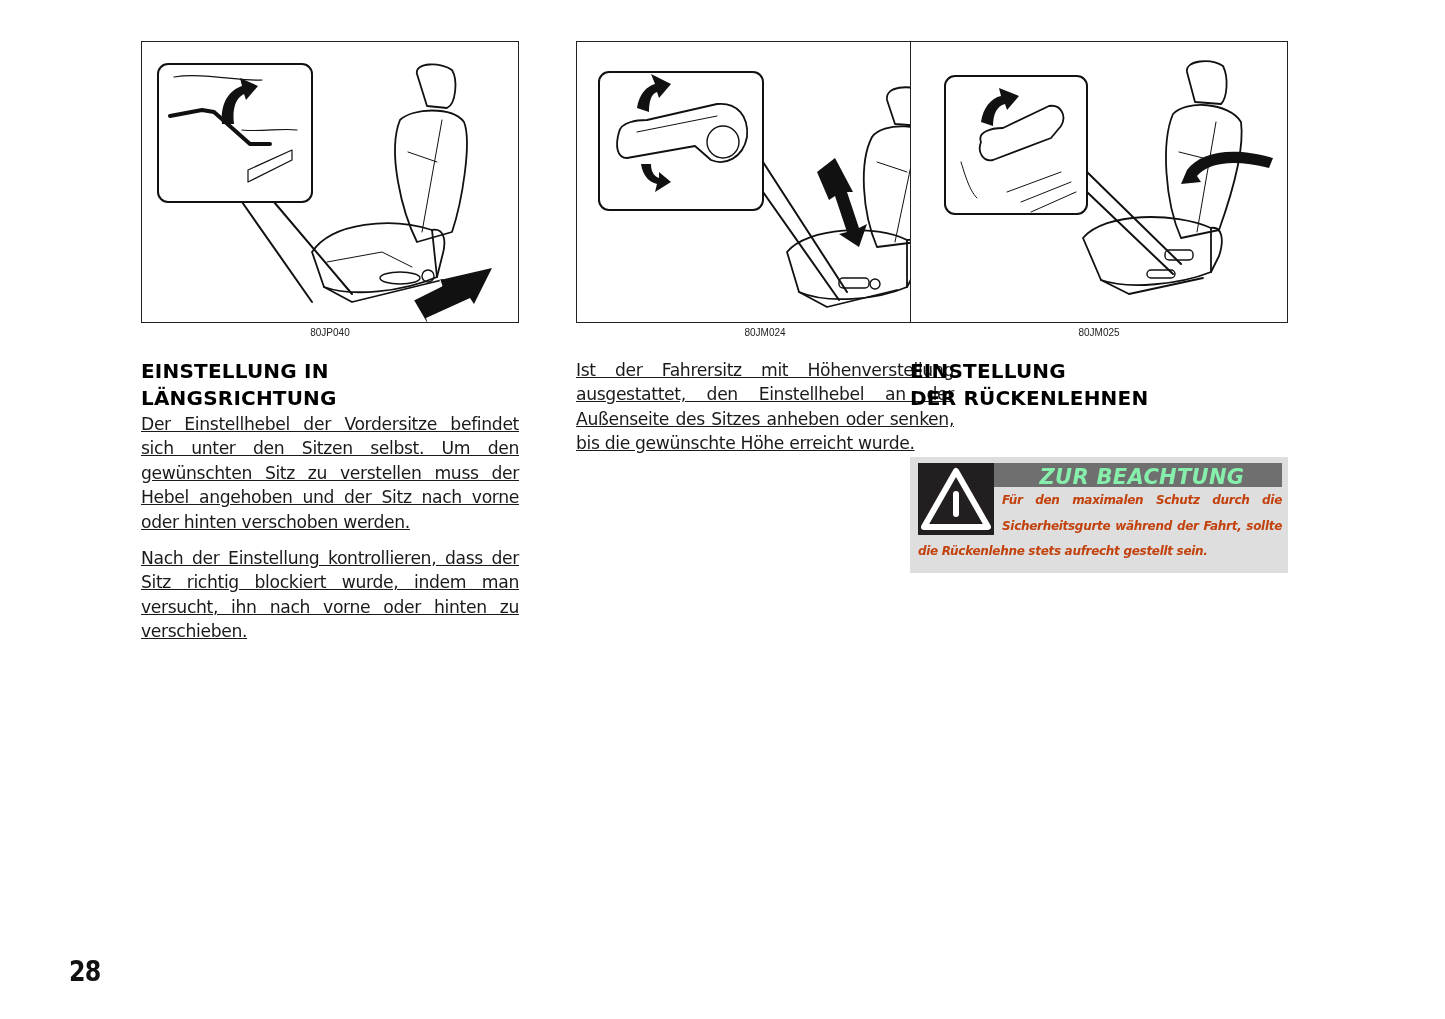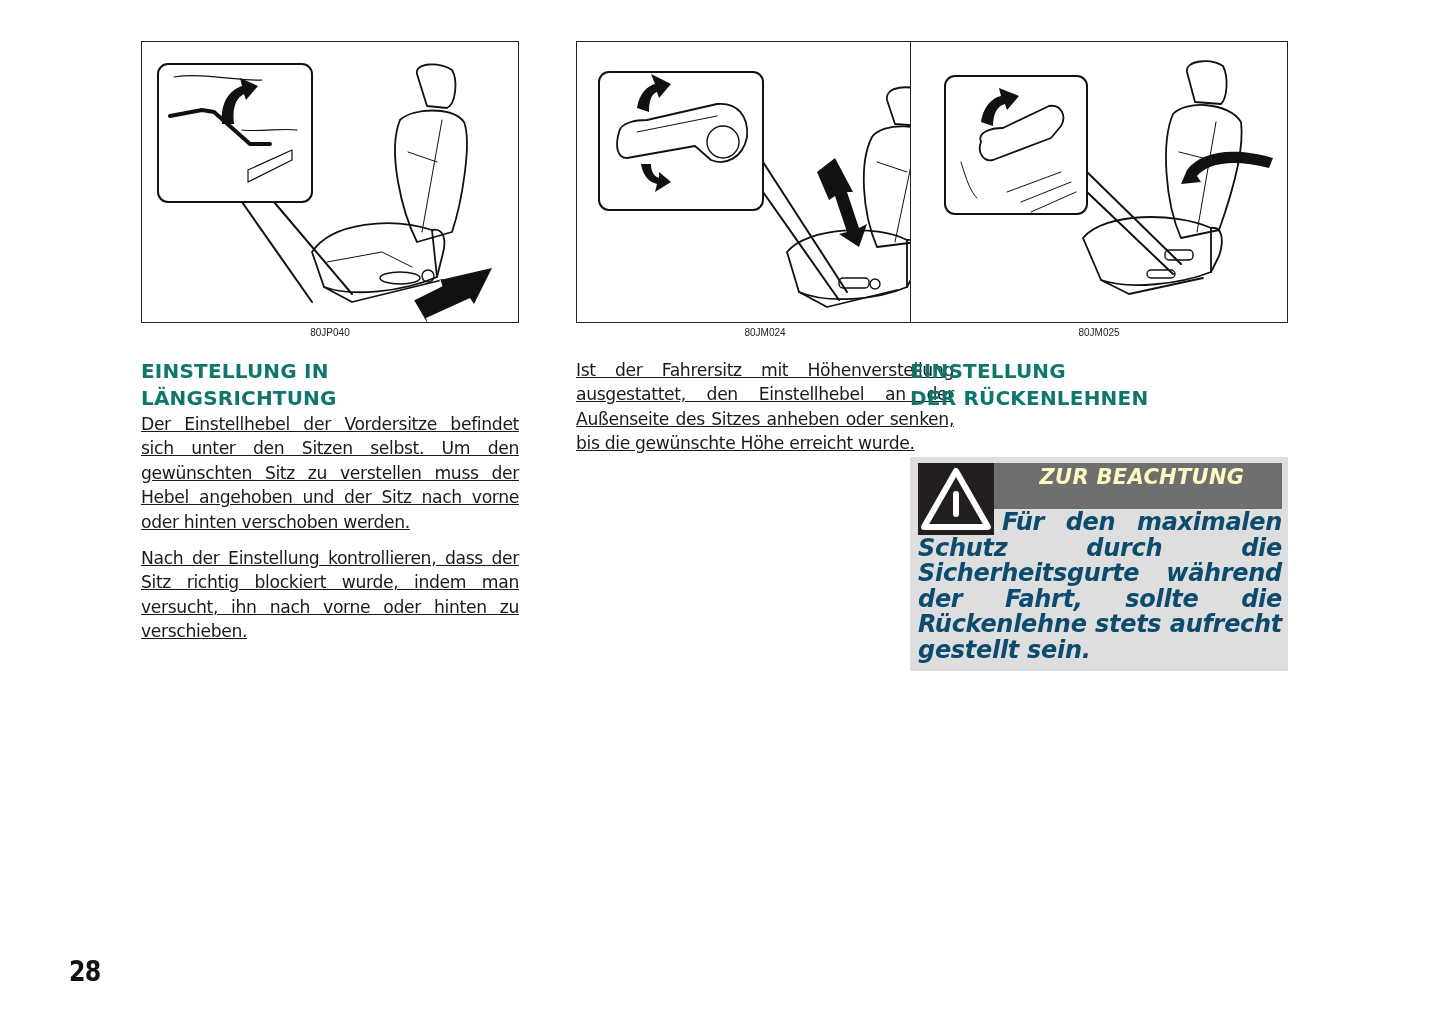--- a/index.html
+++ b/index.html
@@ -7,34 +7,34 @@
          font-family: "DejaVu Sans", sans-serif; color: #1a1a1a; }
   .col { position: absolute; top: 41px; width: 378px; }
   .col1 { left: 141px; }
   .col2 { left: 576px; }
   .col3 { left: 910px; }
   .figure { width: 376px; height: 280px; border: 1px solid #222; position: relative; background: #fff; }
   .figure svg { position: absolute; left: 0; top: 0; width: 100%; height: 100%; }
   .fig-code { text-align: center; font-family: "Liberation Sans", sans-serif; font-size: 10px;
               color: #222; margin-top: 3px; height: 14px; line-height: 14px; }
   .heading { font-family: "DejaVu Sans", sans-serif; font-weight: bold; font-size: 20px;
-             line-height: 27px; margin: 18px 0 0 0; letter-spacing: 0.2px; color: #0f766e; }
+             line-height: 27px; margin: 18px 0 0 0; letter-spacing: 0.2px; color: #000000; }
   .para { font-family: "DejaVu Sans", sans-serif; font-size: 17.2px; line-height: 24.4px;
           margin: 0; text-align: justify; color: #1a1a1a; letter-spacing: -0.35px; text-decoration: underline; }
   .col1 .para.p1 { }
   .col1 .para.p2 { margin-top: 12px; }
   .col2 .para { margin-top: 18px; }
   .warn { margin-top: 45px; background: #dedede; padding: 6px 6px 8px 8px; position: relative; }
   .warn-icon { float: left; width: 76px; width: 76px; height: 72px; background: #231f20; margin: 0 8px 0 0; position: relative; }
   .warn-icon svg { position: absolute; left: 0; top: 0; width: 76px; height: 72px; }
-  .warn-title { background: #6f6f6f; color: #fef9c3; font-style: italic; font-weight: bold;
-                font-size: 21px; text-align: center; line-height: 29px; height: 46px; margin-bottom: 1px;
+  .warn-title { background: #6f6f6f; color: #86efac; font-style: italic; font-weight: bold;
+                font-size: 21px; text-align: center; line-height: 29px; height: 24px; margin-bottom: 1px;
                 letter-spacing: 0.3px; }
-  .warn-text { font-style: italic; font-weight: bold; font-size: 24px; line-height: 25.5px;
-               text-align: justify; text-align-last: auto; color: #0c4a6e; letter-spacing: -0.3px; }
+  .warn-text { font-style: italic; font-weight: bold; font-size: 12px; line-height: 25.5px;
+               text-align: justify; text-align-last: auto; color: #c2410c; letter-spacing: -0.3px; }
   .col3 .para.p3 { margin-top: 52px; }
   .page-num { position: absolute; left: 69px; top: 955px; font-family: "DejaVu Sans", sans-serif;
               font-weight: bold; font-size: 28px; letter-spacing: -1px; color: #111; transform: scaleX(0.85);
               transform-origin: left top; }
 </style>
 </head>
 <body>
 
 <div class="col col1">
   <div class="figure">

